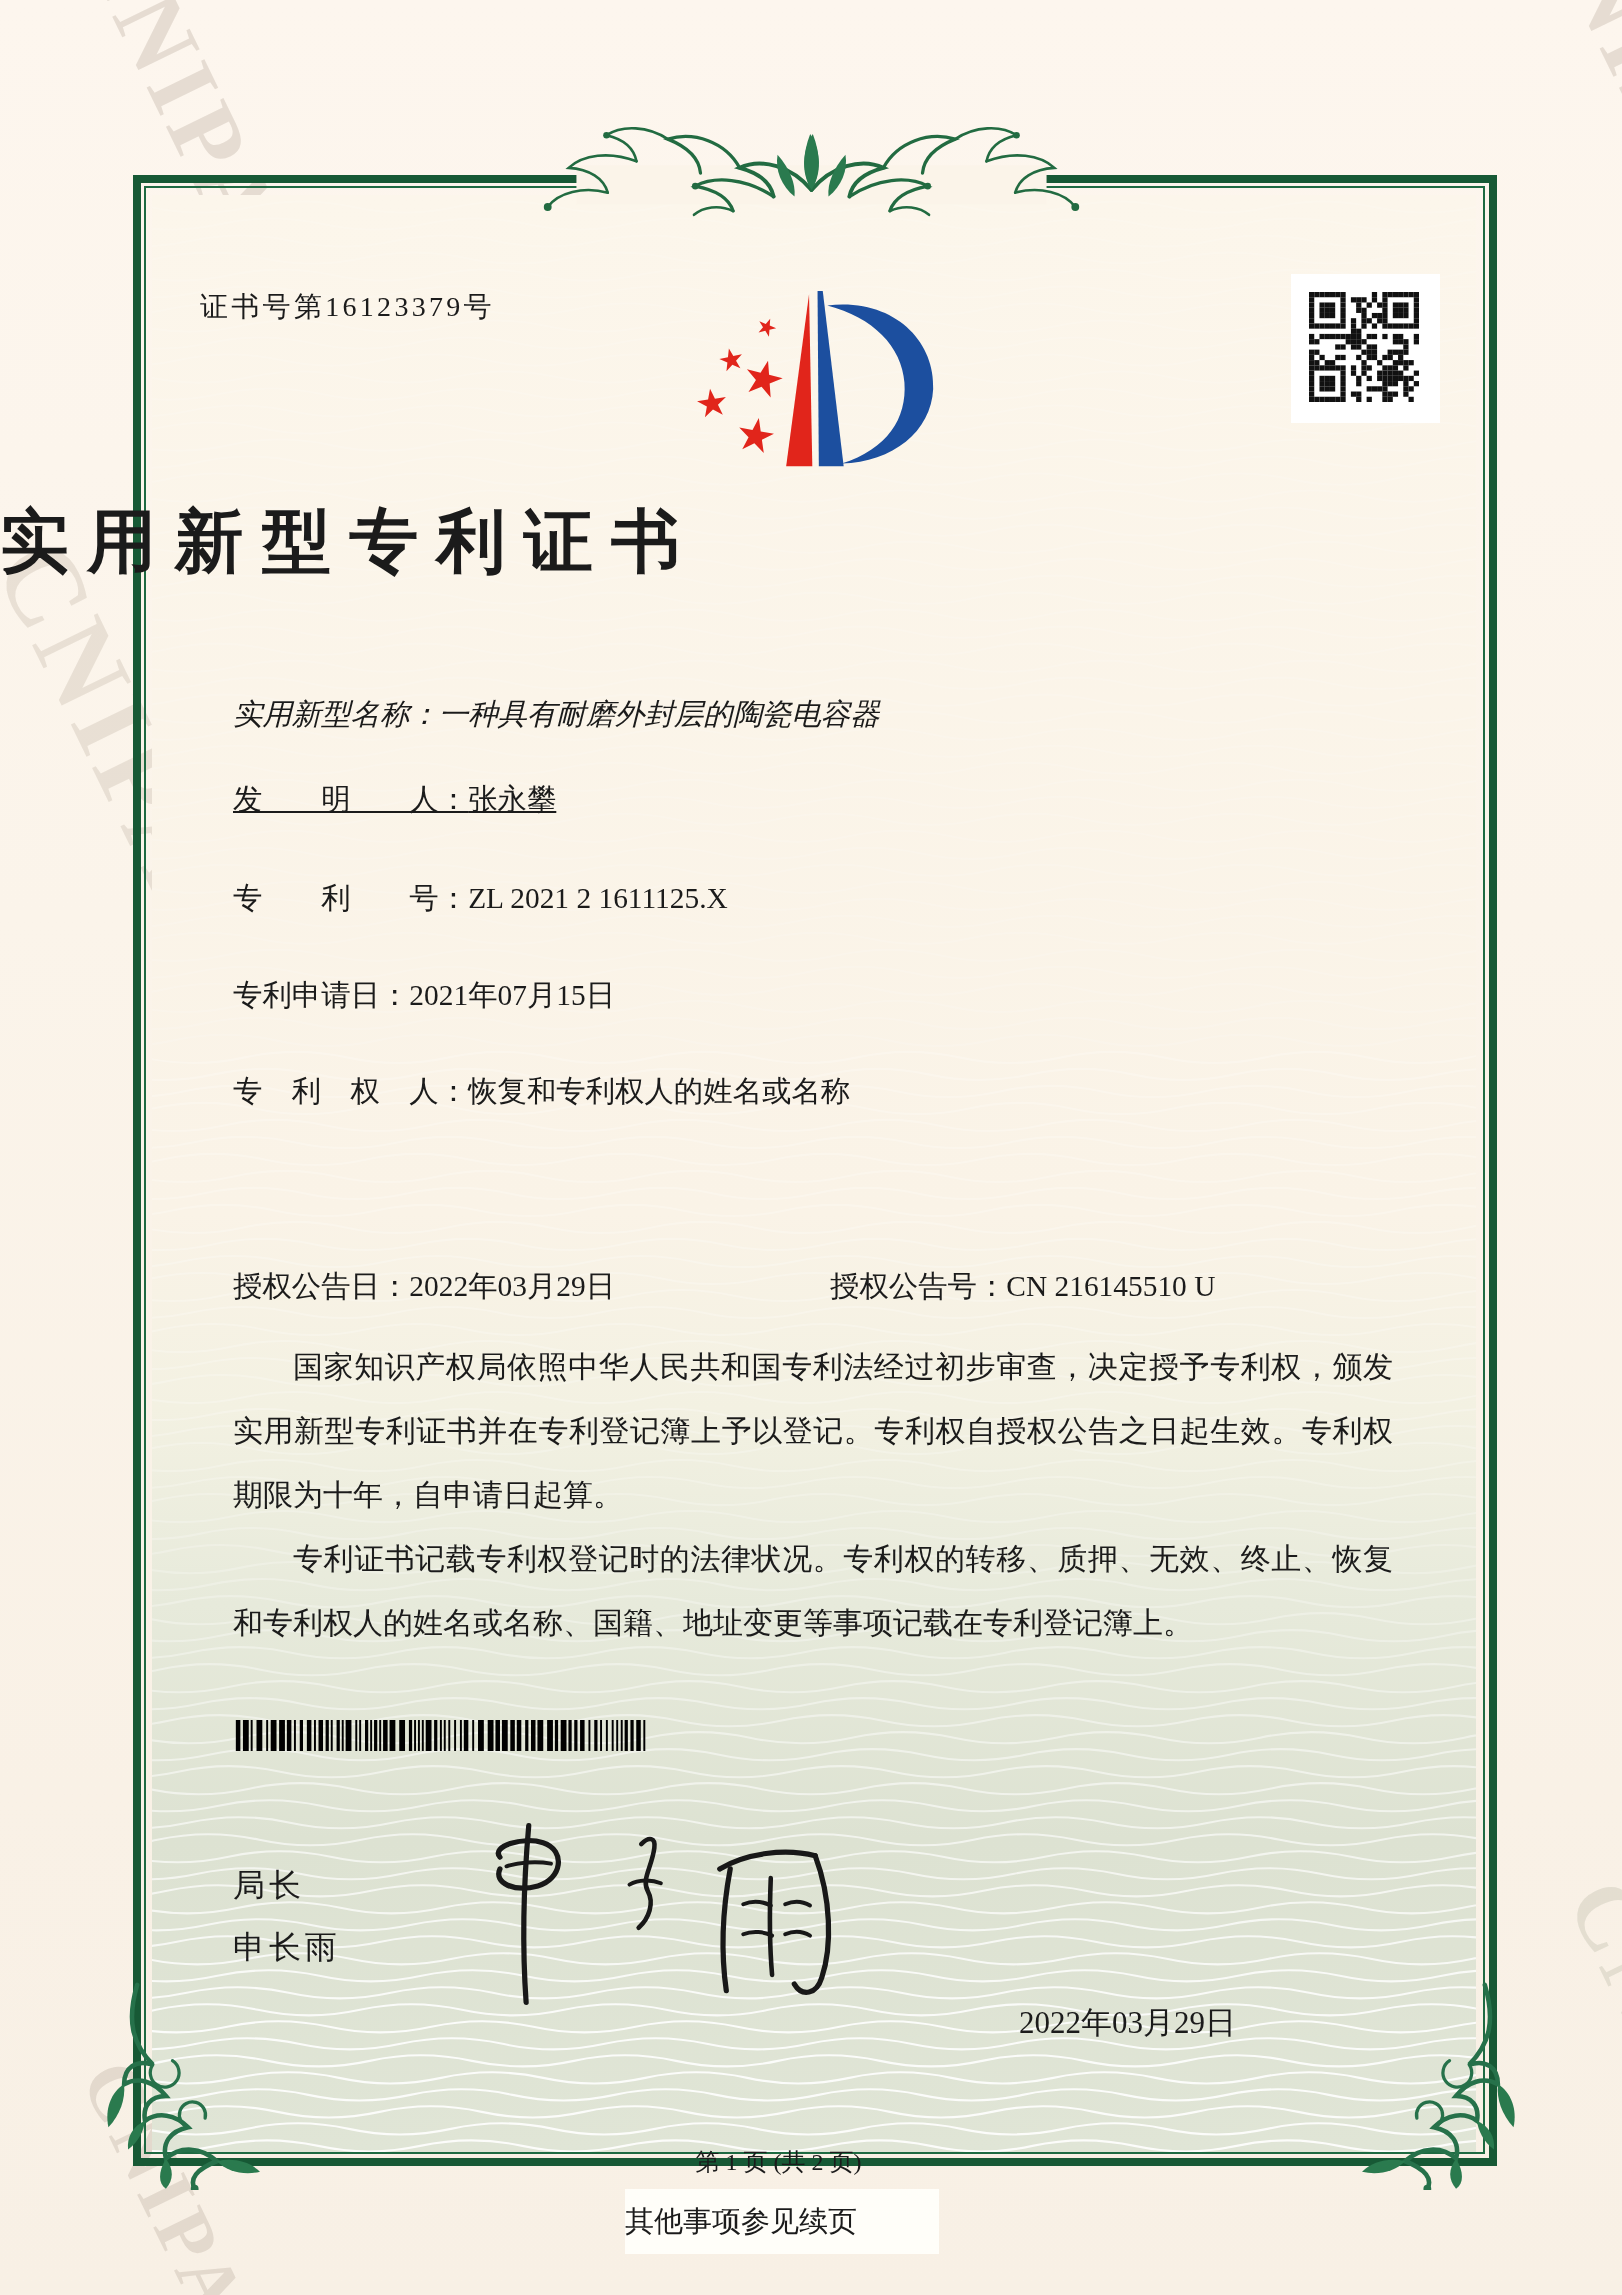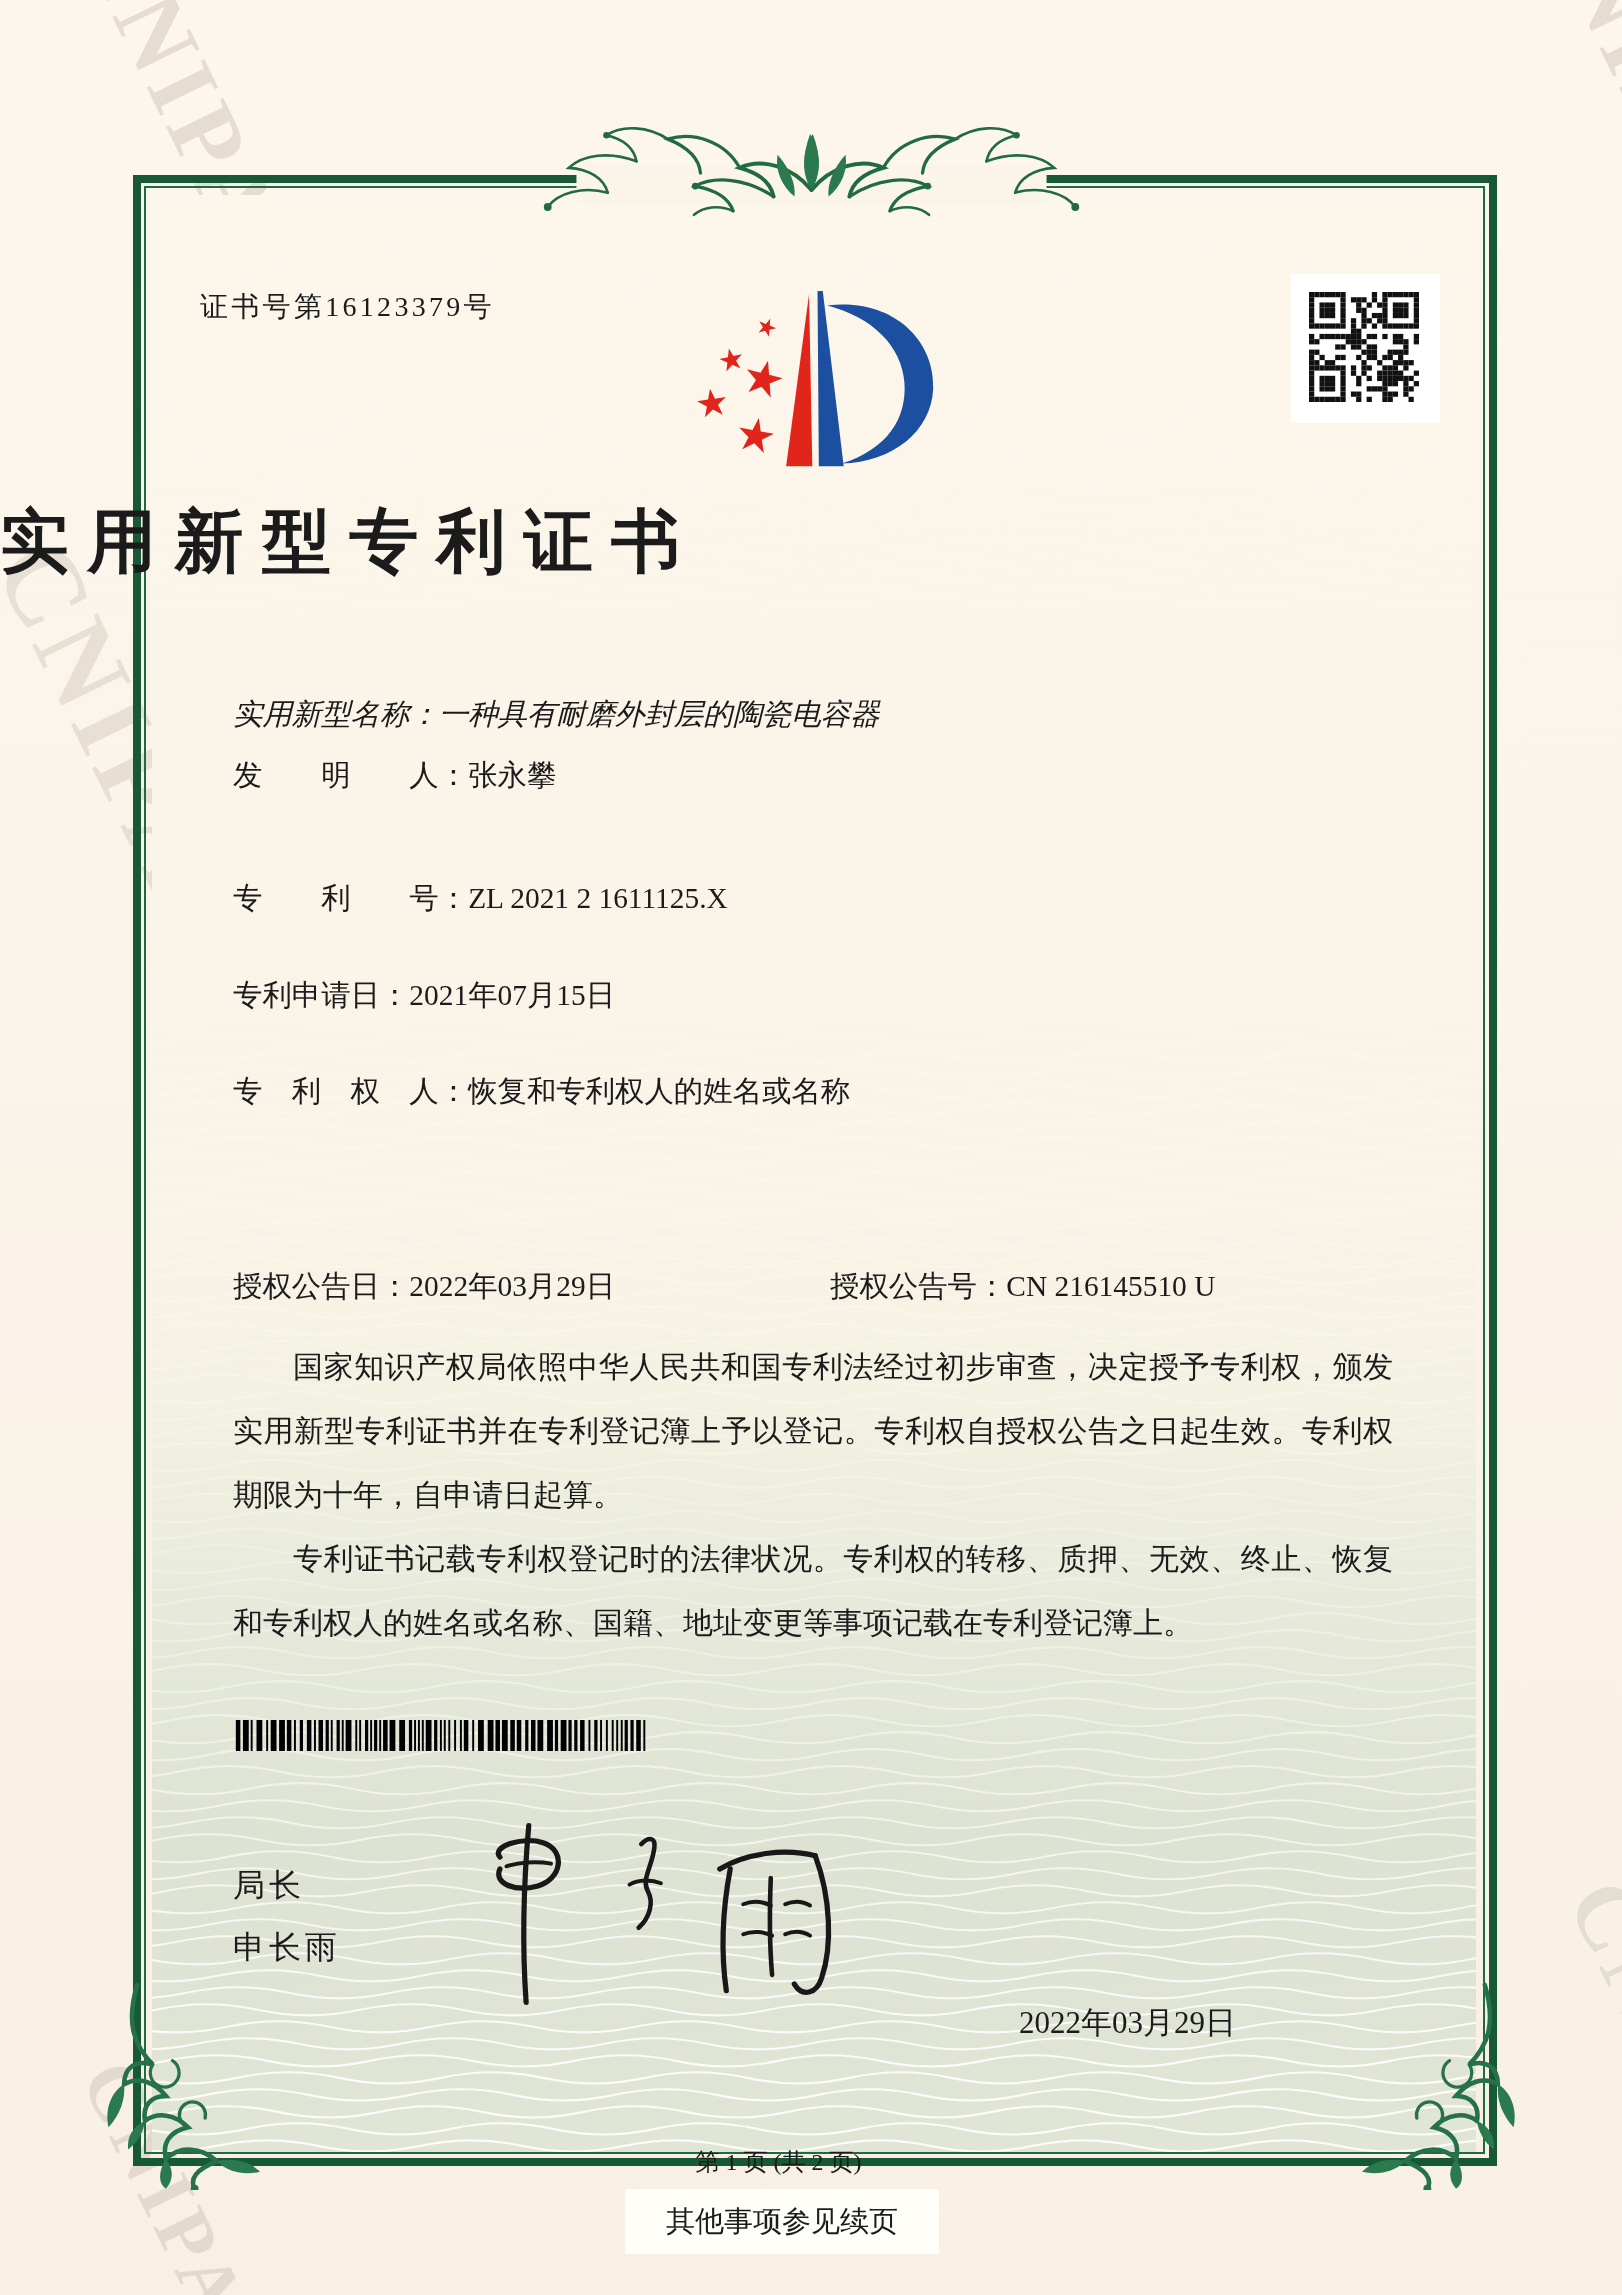--- a/index.html
+++ b/index.html
@@ -33,21 +33,21 @@
   .paras{left:233px;top:1335px;width:1160px;font-size:30px;line-height:64px;text-align:justify;}
   .paras p{margin:0;text-indent:2em;}
   
   .barcode{left:233px;top:1720px;}
   
   .signer-title{left:233px;top:1864px;font-size:32px;letter-spacing:3.9px;}
   .signer-name{left:233px;top:1926px;font-size:32px;letter-spacing:3.9px;}
   .issue-date{left:1019px;top:2002px;font-size:31px;white-space:nowrap;}
   .page-info{left:0;width:1557px;top:2100px;text-align:center;font-size:24px;margin-top:46px;}
   .cont-box{left:625px;top:2189px;width:314px;height:65px;background:#fffef9;
-            text-align:center;line-height:65px;font-size:29px;}
+            text-align:left;line-height:65px;font-size:29px;}
   svg{display:block;}
 </style>
 </head>
 <body>
 
 <div class="page">
 
   <span class="wm" style="left:13px;top:26px;font-size:98px;">CNIPA</span>
   <span class="wm" style="left:1466px;top:-13px;font-size:98px;">CNIPA</span>
   <span class="wm" style="left:1060px;top:340px;font-size:111px;color:rgba(193,180,166,0.30);">CNIPA</span>
@@ -473,21 +473,21 @@
         <rect x="120" y="160" width="8" height="8" fill="#111"></rect>
         <rect x="152" y="160" width="8" height="8" fill="#111"></rect>
       </svg>
   </div>
 
   <div class="abs title">实用新型专利证书</div>
 
   <div class="field" style="top:695px;font-style:italic;">
     <span>实用新型名称：</span><span>一种具有耐磨外封层的陶瓷电容器</span>
   </div>
-  <div class="field" style="top:756px;">
+  <div class="field" style="top:780px;text-decoration:underline;">
     <span>发　　明　　人：</span><span>张永攀</span>
   </div>
   <div class="field" style="top:879px;">
     <span>专　　利　　号：</span><span>ZL 2021 2 1611125.X</span>
   </div>
   <div class="field" style="top:976px;">
     <span>专利申请日：</span><span>2021年07月15日</span>
   </div>
   <div class="field" style="top:1072px;">
     <span>专　利　权　人：</span><span>恢复和专利权人的姓名或名称</span>

